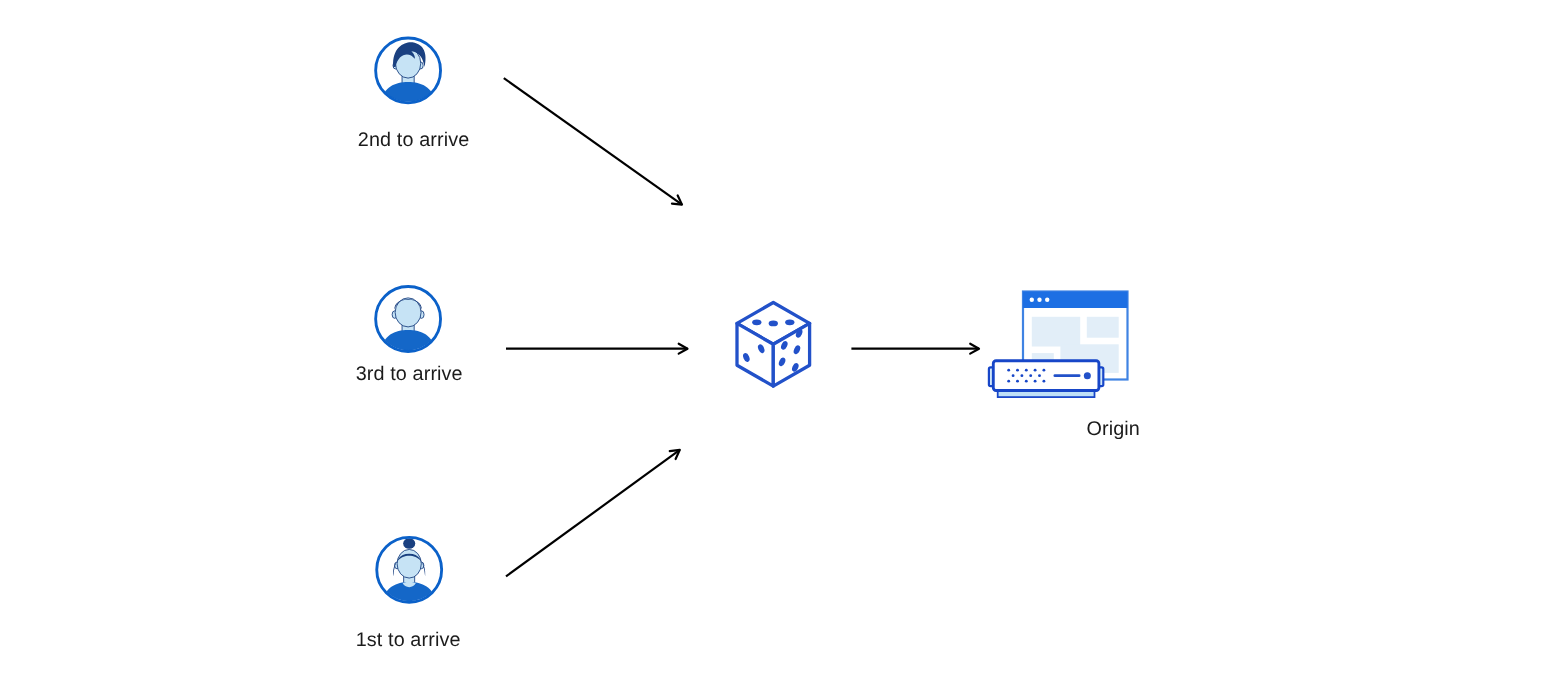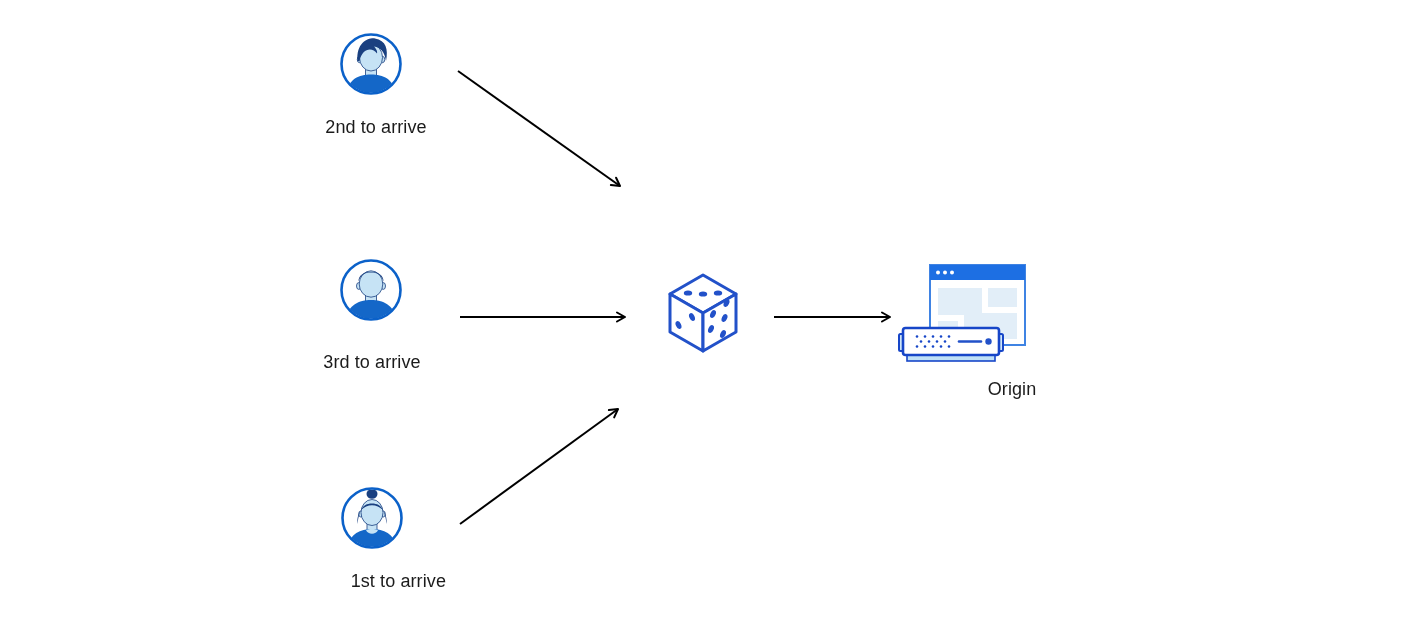--- a/index.html
+++ b/index.html
@@ -31,22 +31,22 @@
     position:absolute;width:150px;text-align:center;
     font-size:18px;line-height:20px;color:var(--label-text);
     letter-spacing:.1px;
   }
   .pos-avatar-2nd{left:339px;top:32px;}
   .pos-avatar-3rd{left:339px;top:258px;}
   .pos-avatar-1st{left:340px;top:486px;}
   .pos-dice{left:667px;top:272px;}
   .pos-origin{left:897px;top:263px;}
   .pos-label-2nd{left:301px;top:117px;}
-  .pos-label-3rd{left:297px;top:352px;}
-  .pos-label-1st{left:296px;top:571px;text-align:right;}
+  .pos-label-3rd{left:297px;top:329px;}
+  .pos-label-1st{left:296px;top:571px;}
   .pos-label-origin{left:937px;top:379px;}
 </style>
 </head>
 <body style="background: rgb(255, 255, 255);">
 
 <div class="canvas">
 
   <svg class="edges" width="1405" height="633" viewBox="0 0 1405 633">
     <defs>
       <marker id="arrowhead" markerWidth="14" markerHeight="14" refX="10" refY="6" orient="auto" markerUnits="userSpaceOnUse">

